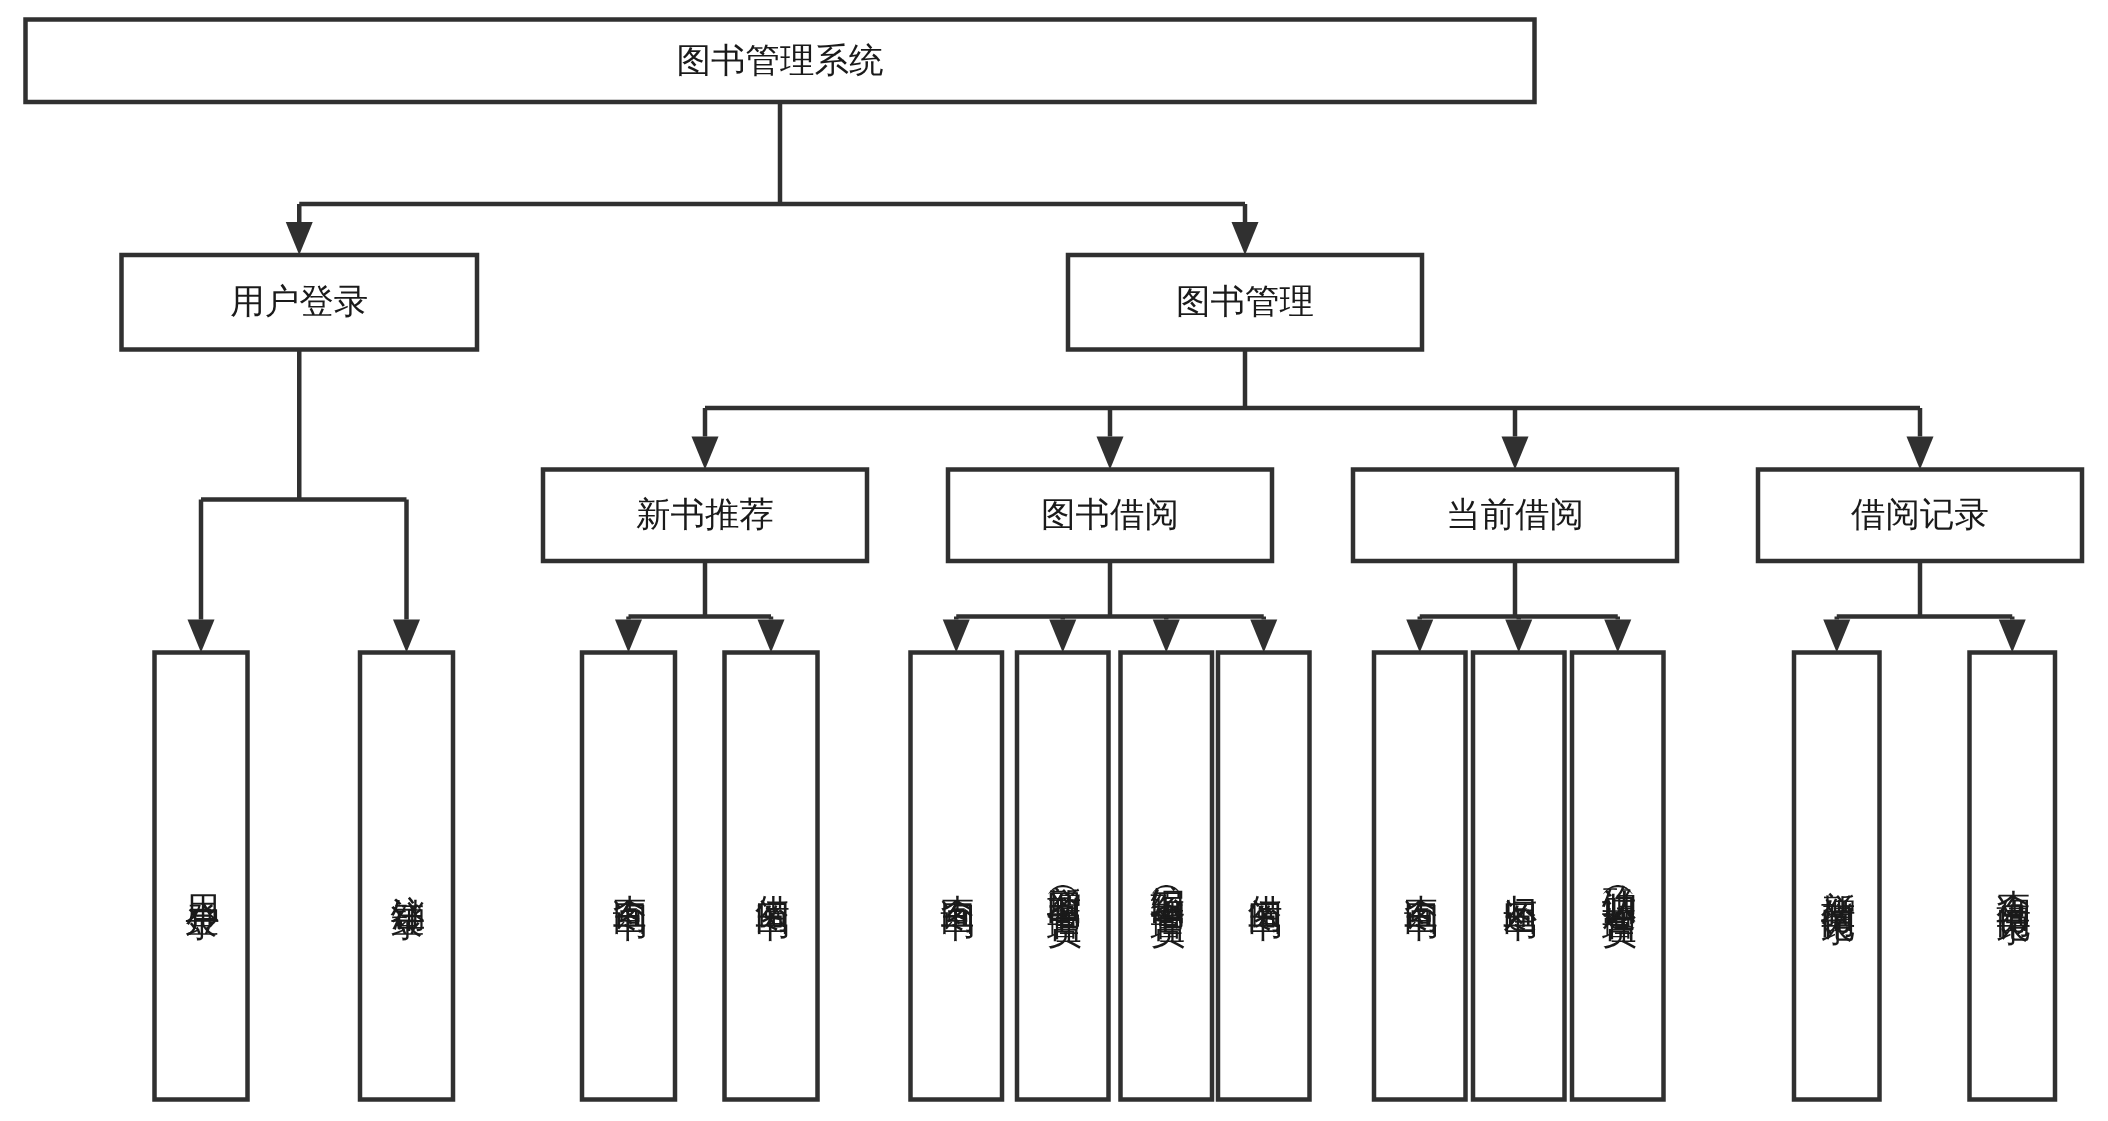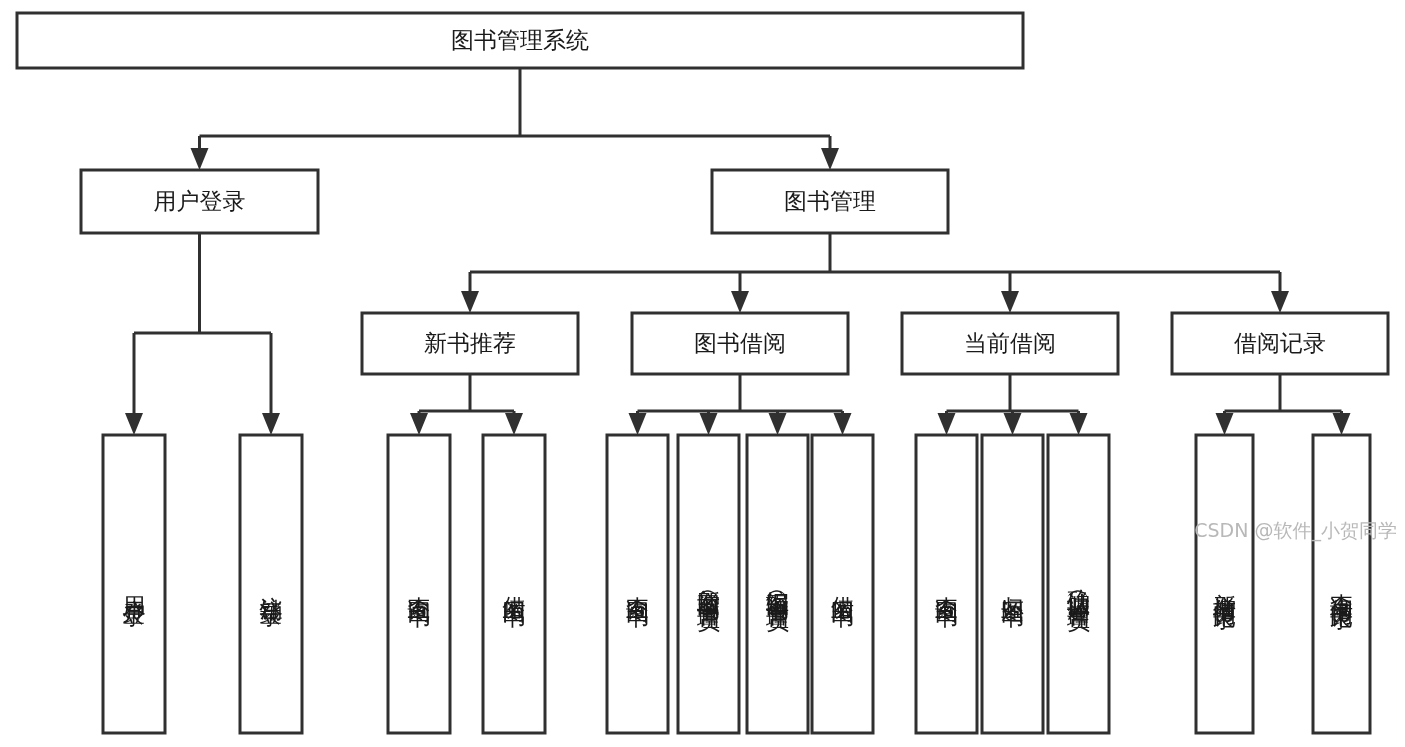--- a/index.html
+++ b/index.html
@@ -215,14 +215,13 @@
       <div class="leaf-label" style="left: 678px; top: 435px; width: 61px; height: 298px;">新增图书（管理员）</div>
       <div class="leaf-label" style="left: 747px; top: 435px; width: 61px; height: 298px;">编辑图书（管理员）</div>
       <div class="leaf-label" style="left: 812px; top: 435px; width: 61px; height: 298px;">借阅图书</div>
       <div class="leaf-label" style="left: 916px; top: 435px; width: 61px; height: 298px;">查询图书</div>
       <div class="leaf-label" style="left: 982px; top: 435px; width: 61px; height: 298px;">归还图书</div>
       <div class="leaf-label" style="left: 1048px; top: 435px; width: 61px; height: 298px;">确认归还（管理员）</div>
       <div class="leaf-label" style="left: 1196px; top: 435px; width: 57px; height: 298px;">新增借阅记录</div>
       <div class="leaf-label" style="left: 1313px; top: 435px; width: 57px; height: 298px;">查询借阅记录</div>
     </div>
 
-  <div class="watermark">CSDN @软件_小贺同学</div>
 </div>
 
 </body></html>

